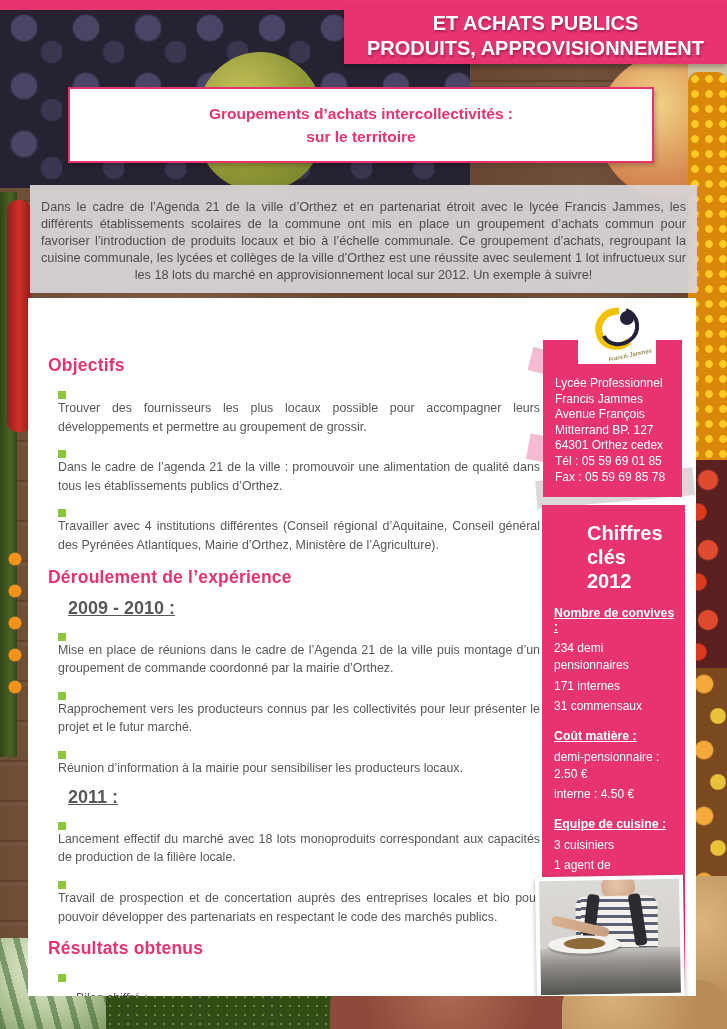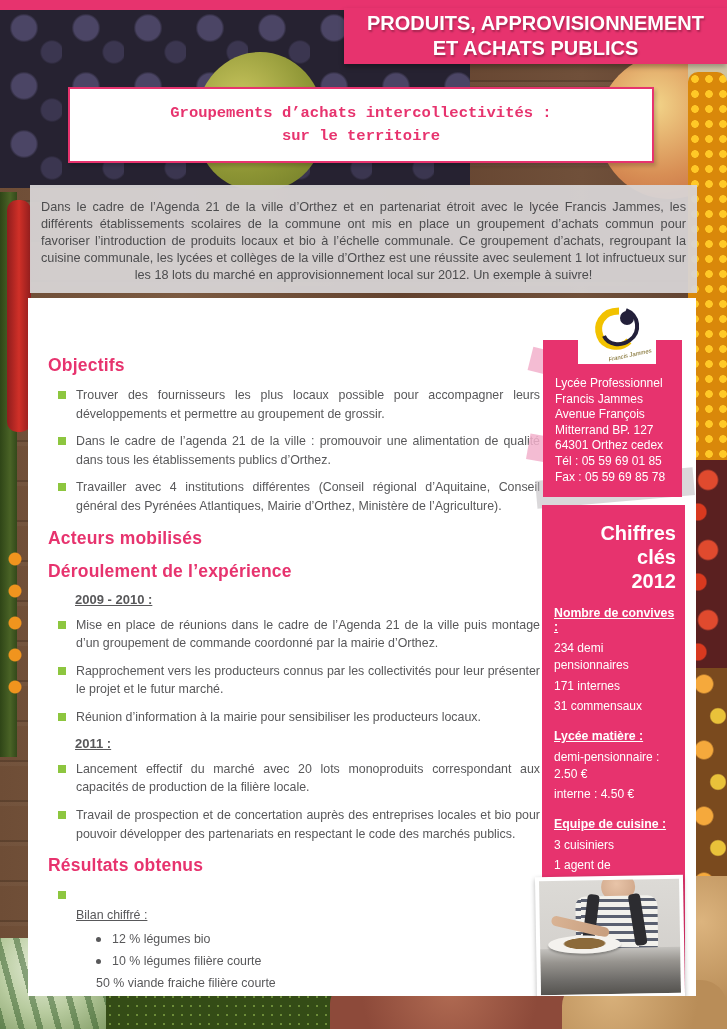--- a/index.html
+++ b/index.html
@@ -73,54 +73,54 @@
   
   .top-strip { position:absolute; left:0; top:0; width:727px; height:10px; background:var(--pink); z-index:4; }
   .banner { position:absolute; left:344px; top:8px; width:383px; height:56px; background:var(--pink);
     z-index:5; display:flex; flex-direction:column; align-items:center; justify-content:center;
     color:#fff; font-weight:bold; font-size:20px; line-height:1.25;
     text-shadow:1px 2px 2px rgba(0,0,0,.28); box-shadow:0 3px 5px rgba(0,0,0,.3); }
   .title-box { position:absolute; left:68px; top:87px; width:586px; height:76px; background:#fff;
     border:2px solid var(--pink); z-index:3;
     display:flex; flex-direction:column; justify-content:center; text-align:center;
     color:var(--pink); font-weight:bold; font-size:15.5px; line-height:1.5;
-    box-shadow:2px 3px 4px rgba(0,0,0,.2);font-family:Liberation Mono, monospace; }
+    box-shadow:2px 3px 4px rgba(0,0,0,.2); }
   .intro-box { position:absolute; left:30px; top:185px; width:667px; height:108px; z-index:3;
     background:rgba(216,213,214,.94); padding:14px 11px; overflow:hidden;
     color:#4c4c4e; font-size:12.7px; line-height:1.33; text-align:justify; text-align-last:center; }
 
   
   .panel { position:absolute; left:28px; top:298px; width:668px; height:698px; background:#fff; z-index:3; overflow:hidden; }
   .left-col { position:absolute; left:20px; top:16px; width:492px; padding-top:41px; }
   .section-heading { color:var(--pink); font-weight:bold; font-size:17.5px; letter-spacing:.2px; margin:12px 0 10px; }
   .section-heading.first { margin-top:0; }
-  .bullet-item { display:flex; gap:10px; margin:0 0 9px 10px;
-    color:#58585a; font-size:12.4px; line-height:1.5; text-align:justify; }
+  .bullet-item { display:flex; margin:0 0 9px 10px;
+    color:#58585a; font-size:12.4px; line-height:1.5; text-align:justify;flex-direction:column; }
   .bullet-square { flex:none; width:8px; height:8px; background:var(--green); margin-top:5px; }
-  .period-label { color:#58585a; font-size:13px; font-weight:bold; text-decoration:underline; margin:2px 0 9px 27px; }
+  .period-label { color:#58585a; font-size:18px; font-weight:bold; text-decoration:underline; margin:2px 0 9px 20px; }
   .plain-label { color:#58585a; font-size:12.4px; text-decoration:underline; margin:4px 0 10px 28px; }
   .stat-item { display:flex; align-items:center; gap:11px; margin:0 0 8px 48px; color:#58585a; font-size:12.4px; }
   .stat-dot { flex:none; width:5px; height:5px; border-radius:50%; background:#58585a; }
 
   
   .sidebar { position:absolute; left:514px; top:0; width:154px; height:100%; }
   .tape { position:absolute; background:rgba(242,176,203,.85); z-index:1; }
   .tape1 { left:-12px; top:52px; width:30px; height:24px; transform:rotate(14deg); }
   .tape2 { left:-14px; top:138px; width:32px; height:26px; transform:rotate(10deg); }
   .tape-gray { position:absolute; left:-6px; top:176px; width:158px; height:28px;
     background:rgba(188,184,187,.55); transform:rotate(-5deg); z-index:1; }
   .logo-box { position:absolute; left:36px; top:2px; width:78px; height:64px; background:#fff; z-index:3;
     display:flex; align-items:center; justify-content:center; }
   .logo-caption { position:absolute; right:4px; bottom:6px; font-size:6px; font-style:italic;
     color:#6e5a10; transform:rotate(-12deg); }
   .contact-box { position:absolute; left:1px; top:42px; width:139px; z-index:2; background:var(--pink);
     padding:36px 14px 12px 12px; color:#fff; font-size:12px; line-height:1.3; }
   .figures-box { position:absolute; left:0; top:207px; width:143px; z-index:2; background:var(--pink);
     padding:16px 9px 16px 12px; color:#fff; }
-  .figures-title { text-align:right; font-weight:bold; font-size:20px; line-height:1.2; margin-bottom:10px;margin-left:33px; }
+  .figures-title { text-align:left; font-weight:bold; font-size:20px; line-height:1.2; margin-bottom:10px;margin-left:33px; }
   .figure-label { font-size:12.3px; font-weight:bold; text-decoration:underline; margin:13px 0 6px; }
   .figure-item { font-size:12px; line-height:1.45; margin-bottom:3px; }
   .photo-frame { position:absolute; left:-6px; top:578px; width:148px; height:122px; background:#fff;
     padding:4px; transform:rotate(-1deg); box-shadow:0 2px 5px rgba(0,0,0,.3); z-index:2; }
   .photo { position:relative; width:100%; height:100%; overflow:hidden; background:linear-gradient(180deg,#dcdad6,#cfccc8); }
   .photo-head { position:absolute; left:44%; top:-8px; width:34px; height:30px; border-radius:50%;
     background:radial-gradient(circle at 45% 40%, #e8c4a8, #caa184); }
   .photo-shirt { position:absolute; left:26%; top:14%; width:58%; height:52%; border-radius:10px;
     background:repeating-linear-gradient(0deg, #f2f1ec 0 5px, #5a6070 5px 8px); }
   .photo-strap1, .photo-strap2 { position:absolute; top:12%; width:12px; height:46%;
@@ -152,22 +152,22 @@
   <div class="bg-pepper-left"></div>
   <div class="bg-kumquats"></div>
   <div class="bg-squash-bl"></div>
   <div class="bg-zucchini-b"></div>
   <div class="bg-sweetpotato-b"></div>
   <div class="bg-potato-b"></div>
 </div>
 
 <div class="top-strip"></div>
 <div class="banner">
+  <span>ET ACHATS PUBLICS</span>
   <span>PRODUITS, APPROVISIONNEMENT</span>
-  <span>ET ACHATS PUBLICS</span>
 </div>
 
 <div class="title-box">
   <span>Groupements d’achats intercollectivités :</span>
   <span>sur le territoire</span>
 </div>
 
 <div class="intro-box">Dans le cadre de l’Agenda 21 de la ville d’Orthez et en partenariat étroit avec le lycée Francis Jammes, les différents établissements scolaires de la commune ont mis en place un groupement d’achats commun pour favoriser l’introduction de produits locaux et bio à l’échelle communale. Ce groupement d’achats, regroupant la cuisine communale, les lycées et collèges de la ville d’Orthez est une réussite avec seulement 1 lot infructueux sur les 18 lots du marché en approvisionnement local sur 2012. Un exemple à suivre!</div>
 
 <div class="panel">
@@ -181,40 +181,39 @@
     </div>
     <div class="bullet-item">
       <span class="bullet-square"></span>
       <span>Dans le cadre de l’agenda 21 de la ville : promouvoir une alimentation de qualité dans tous les établissements publics d’Orthez.</span>
     </div>
     <div class="bullet-item">
       <span class="bullet-square"></span>
       <span>Travailler avec 4 institutions différentes (Conseil régional d’Aquitaine, Conseil général des Pyrénées Atlantiques, Mairie d’Orthez, Ministère de l’Agriculture).</span>
     </div>
 
-    <div class="section-heading">Acteurs mobilisés</div>
 
     <div class="section-heading">Déroulement de l’expérience</div>
     <div class="period-label">2009 - 2010 :</div>
     <div class="bullet-item">
       <span class="bullet-square"></span>
       <span>Mise en place de réunions dans le cadre de l’Agenda 21 de la ville puis montage d’un groupement de commande coordonné par la mairie d’Orthez.</span>
     </div>
     <div class="bullet-item">
       <span class="bullet-square"></span>
       <span>Rapprochement vers les producteurs connus par les collectivités pour leur présenter le projet et le futur marché.</span>
     </div>
     <div class="bullet-item">
       <span class="bullet-square"></span>
       <span>Réunion d’information à la mairie pour sensibiliser les producteurs locaux.</span>
     </div>
     <div class="period-label">2011 :</div>
     <div class="bullet-item">
       <span class="bullet-square"></span>
-      <span>Lancement effectif du marché avec 20 lots monoproduits correspondant aux capacités de production de la filière locale.</span>
+      <span>Lancement effectif du marché avec 18 lots monoproduits correspondant aux capacités de production de la filière locale.</span>
     </div>
     <div class="bullet-item">
       <span class="bullet-square"></span>
       <span>Travail de prospection et de concertation auprès des entreprises locales et bio pour pouvoir développer des partenariats en respectant le code des marchés publics.</span>
     </div>
 
     <div class="section-heading">Résultats obtenus</div>
     <div class="bullet-item">
       <span class="bullet-square"></span>
     </div>
@@ -262,21 +261,21 @@
       <div class="figures-title">
         <div>Chiffres clés</div>
         <div>2012</div>
       </div>
 
       <div class="figure-label">Nombre de convives :</div>
       <div class="figure-item">234 demi pensionnaires</div>
       <div class="figure-item">171 internes</div>
       <div class="figure-item">31 commensaux</div>
 
-      <div class="figure-label">Lycée matière :</div>
+      <div class="figure-label">Coût matière :</div>
       <div class="figure-item">demi-pensionnaire : 2.50 €</div>
       <div class="figure-item">interne : 4.50 €</div>
 
       <div class="figure-label">Equipe de cuisine :</div>
       <div class="figure-item">3 cuisiniers</div>
       <div class="figure-item">1 agent de restauration</div>
 
       <div class="figure-label">Modalités d’achat :</div>
       <div class="figure-item">90 % groupements de commandes</div>
       <div class="figure-item">10 % Gré à gré</div>

